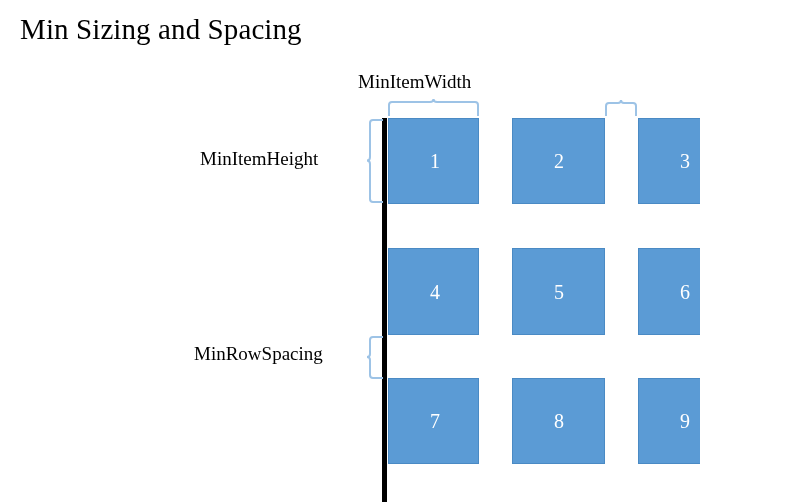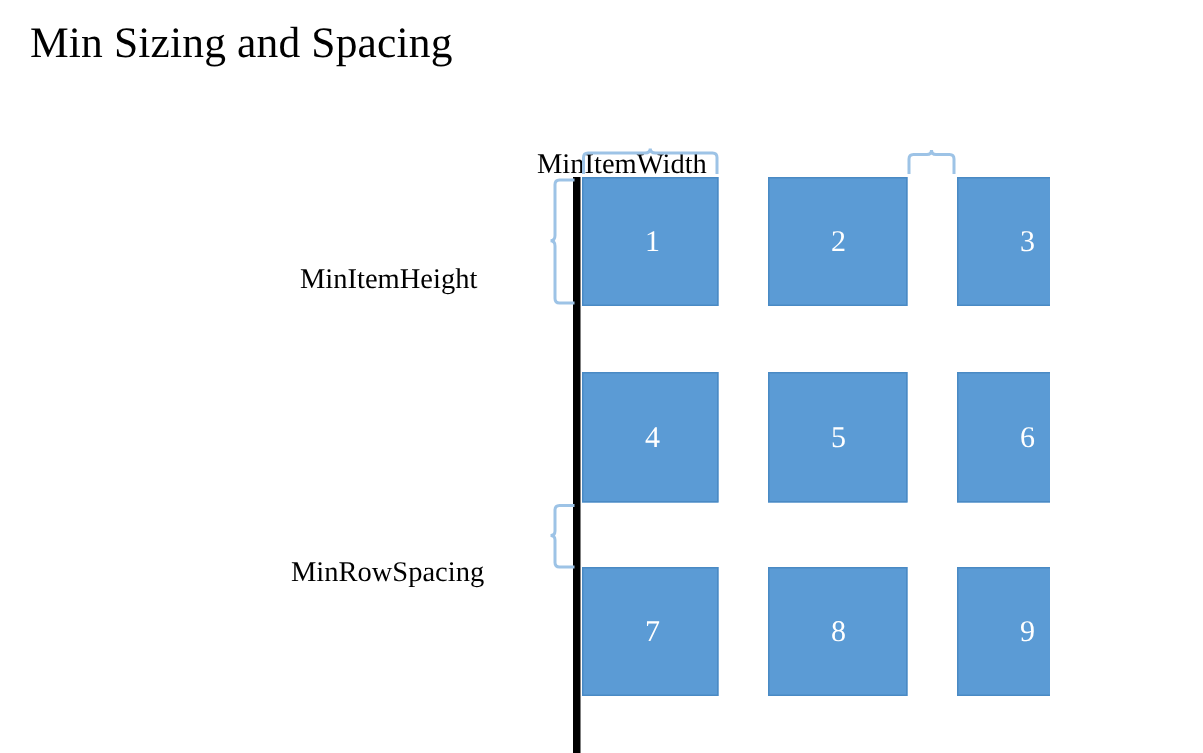--- a/index.html
+++ b/index.html
@@ -64,21 +64,20 @@
   #left-boundary  { left: 382px; top: 118px; width: 5px;  height: 384px; }
   #right-boundary { left: 797px; top: 105px; width: 5px;  height: 397px; }
 
   
   .annotation-label {
     position: absolute;
     color: #000000;
     font-size: 19px;
     line-height: 22px;
     white-space: nowrap;
-    margin-top: 28px;
   }
   #label-min-item-width      { left: 358px; top: 71px; }
   #label-min-column-spacing  { left: 565px; top: 71px; }
   #label-min-item-height     { left: 200px; top: 148px; }
   #label-min-row-spacing     { left: 194px; top: 343px; }
 
   
   .brace { position: absolute; }
   .brace svg { display: block; overflow: visible; }
 

